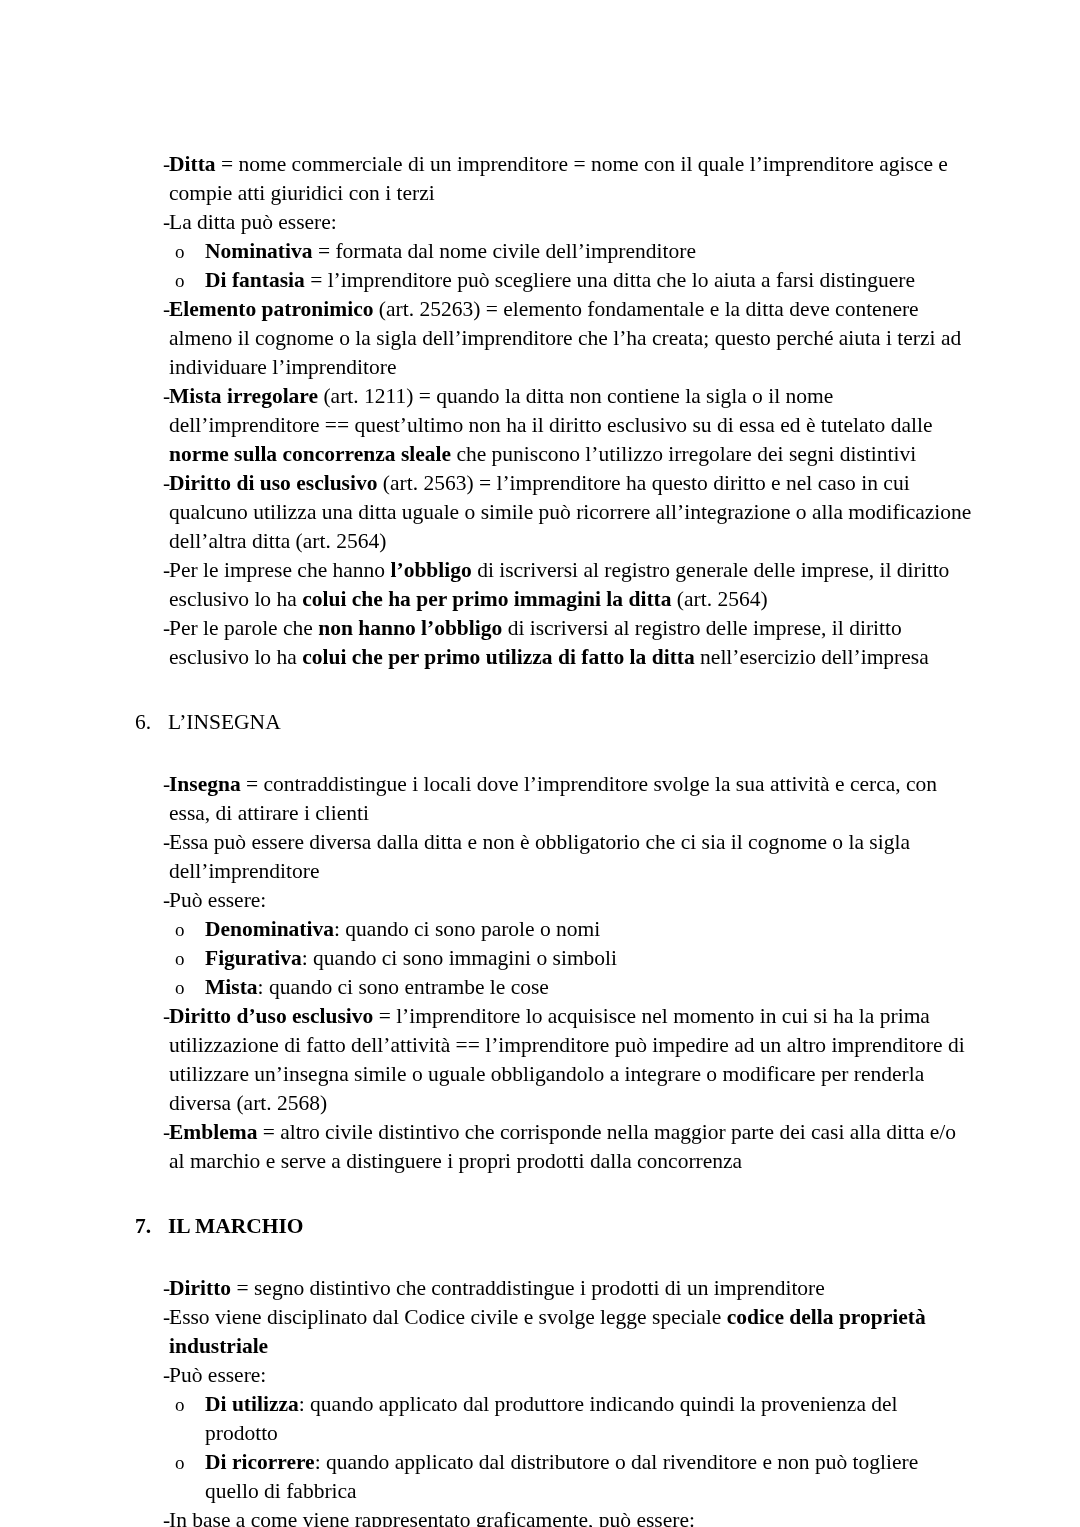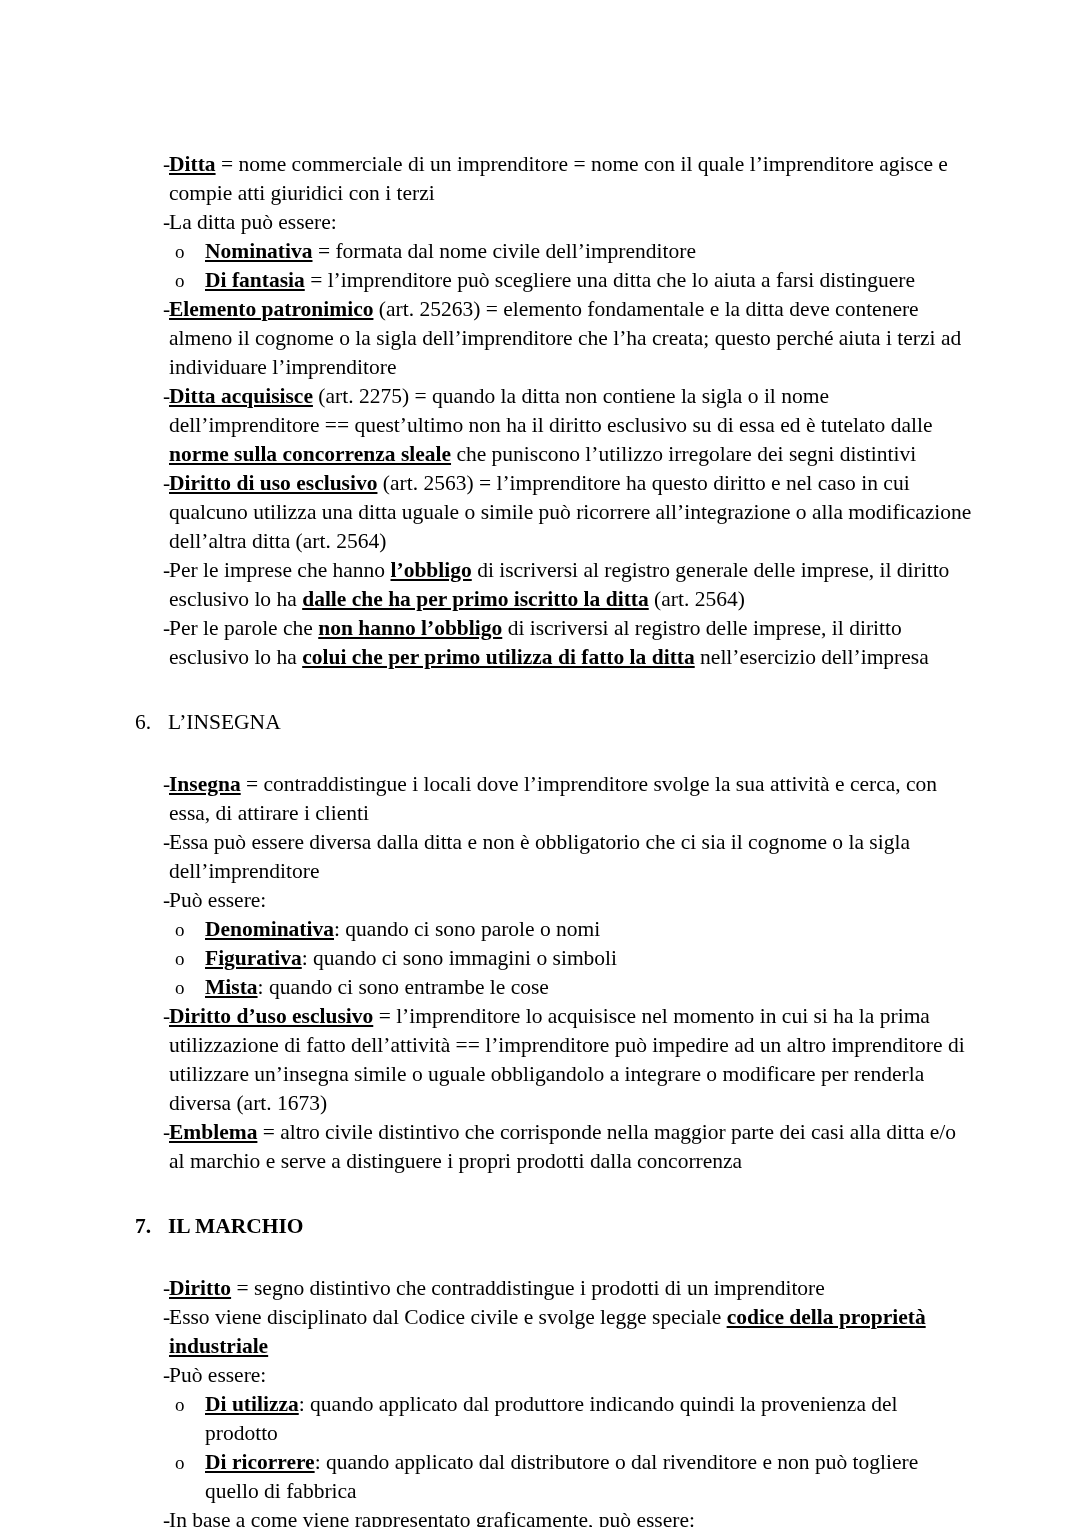--- a/index.html
+++ b/index.html
@@ -81,21 +81,21 @@
     width: 70px;
     padding-left: 40px;
     box-sizing: border-box;
     font-size: 19px;
     line-height: 29px;
   }
   .circle-item > .content {
     flex: 1 1 auto;
   }
 
-  b, .b { font-weight: bold; text-decoration: underline; }
+  b, .b { font-weight: bold; }
   .gap-md { height: 33px; }
   .gap-lg { height: 36px; }
 </style>
 </head>
 <body>
 
 <div class="page">
   <div id="content-root">
       <ul class="dash-list">
         <li class="dash-item">
@@ -115,29 +115,29 @@
             <span class="marker">o</span>
             <span class="content"><span class="b">Di fantasia</span><span> = l’imprenditore può scegliere una ditta che lo aiuta a farsi distinguere</span></span>
           </li>
         </ul>
         <li class="dash-item">
           <span class="marker">-</span>
           <span class="content"><span class="b">Elemento patronimico</span><span> (art. 25263) = elemento fondamentale e la ditta deve contenere almeno il cognome o la sigla dell’imprenditore che l’ha creata; questo perché aiuta i terzi ad individuare l’imprenditore</span></span>
         </li>
         <li class="dash-item">
           <span class="marker">-</span>
-          <span class="content"><span class="b">Ditta acquisisce</span><span> (art. 2275) = quando la ditta non contiene la sigla o il nome dell’imprenditore == quest’ultimo non ha il diritto esclusivo su di essa ed è tutelato dalle </span><span class="b">norme sulla concorrenza sleale</span><span> che puniscono l’utilizzo irregolare dei segni distintivi</span></span>
+          <span class="content"><span class="b">Mista irregolare</span><span> (art. 1211) = quando la ditta non contiene la sigla o il nome dell’imprenditore == quest’ultimo non ha il diritto esclusivo su di essa ed è tutelato dalle </span><span class="b">norme sulla concorrenza sleale</span><span> che puniscono l’utilizzo irregolare dei segni distintivi</span></span>
         </li>
         <li class="dash-item">
           <span class="marker">-</span>
           <span class="content"><span class="b">Diritto di uso esclusivo</span><span> (art. 2563) = l’imprenditore ha questo diritto e nel caso in cui qualcuno utilizza una ditta uguale o simile può ricorrere all’integrazione o alla modificazione dell’altra ditta (art. 2564)</span></span>
         </li>
         <li class="dash-item">
           <span class="marker">-</span>
-          <span class="content"><span>Per le imprese che hanno </span><span class="b">l’obbligo</span><span> di iscriversi al registro generale delle imprese, il diritto esclusivo lo ha </span><span class="b">dalle che ha per primo iscritto la ditta</span><span> (art. 2564)</span></span>
+          <span class="content"><span>Per le imprese che hanno </span><span class="b">l’obbligo</span><span> di iscriversi al registro generale delle imprese, il diritto esclusivo lo ha </span><span class="b">colui che ha per primo immagini la ditta</span><span> (art. 2564)</span></span>
         </li>
         <li class="dash-item">
           <span class="marker">-</span>
           <span class="content"><span>Per le parole che </span><span class="b">non hanno l’obbligo</span><span> di iscriversi al registro delle imprese, il diritto esclusivo lo ha </span><span class="b">colui che per primo utilizza di fatto la ditta</span><span> nell’esercizio dell’impresa</span></span>
         </li>
       </ul>
       <div class="gap-lg"></div>
       <div class="section-heading">
         <span class="sec-num">6.</span>
         <span>L’INSEGNA</span>
@@ -165,21 +165,21 @@
             <span class="marker">o</span>
             <span class="content"><span class="b">Figurativa</span><span>: quando ci sono immagini o simboli</span></span>
           </li>
           <li class="circle-item">
             <span class="marker">o</span>
             <span class="content"><span class="b">Mista</span><span>: quando ci sono entrambe le cose</span></span>
           </li>
         </ul>
         <li class="dash-item">
           <span class="marker">-</span>
-          <span class="content"><span class="b">Diritto d’uso esclusivo</span><span> = l’imprenditore lo acquisisce nel momento in cui si ha la prima utilizzazione di fatto dell’attività == l’imprenditore può impedire ad un altro imprenditore di utilizzare un’insegna simile o uguale obbligandolo a integrare o modificare per renderla diversa (art. 1673)</span></span>
+          <span class="content"><span class="b">Diritto d’uso esclusivo</span><span> = l’imprenditore lo acquisisce nel momento in cui si ha la prima utilizzazione di fatto dell’attività == l’imprenditore può impedire ad un altro imprenditore di utilizzare un’insegna simile o uguale obbligandolo a integrare o modificare per renderla diversa (art. 2568)</span></span>
         </li>
         <li class="dash-item">
           <span class="marker">-</span>
           <span class="content"><span class="b">Emblema</span><span> = altro civile distintivo che corrisponde nella maggior parte dei casi alla ditta e/o al marchio e serve a distinguere i propri prodotti dalla concorrenza</span></span>
         </li>
       </ul>
       <div class="gap-lg"></div>
       <div class="section-heading bold">
         <span class="sec-num">7.</span>
         <span>IL MARCHIO</span>

